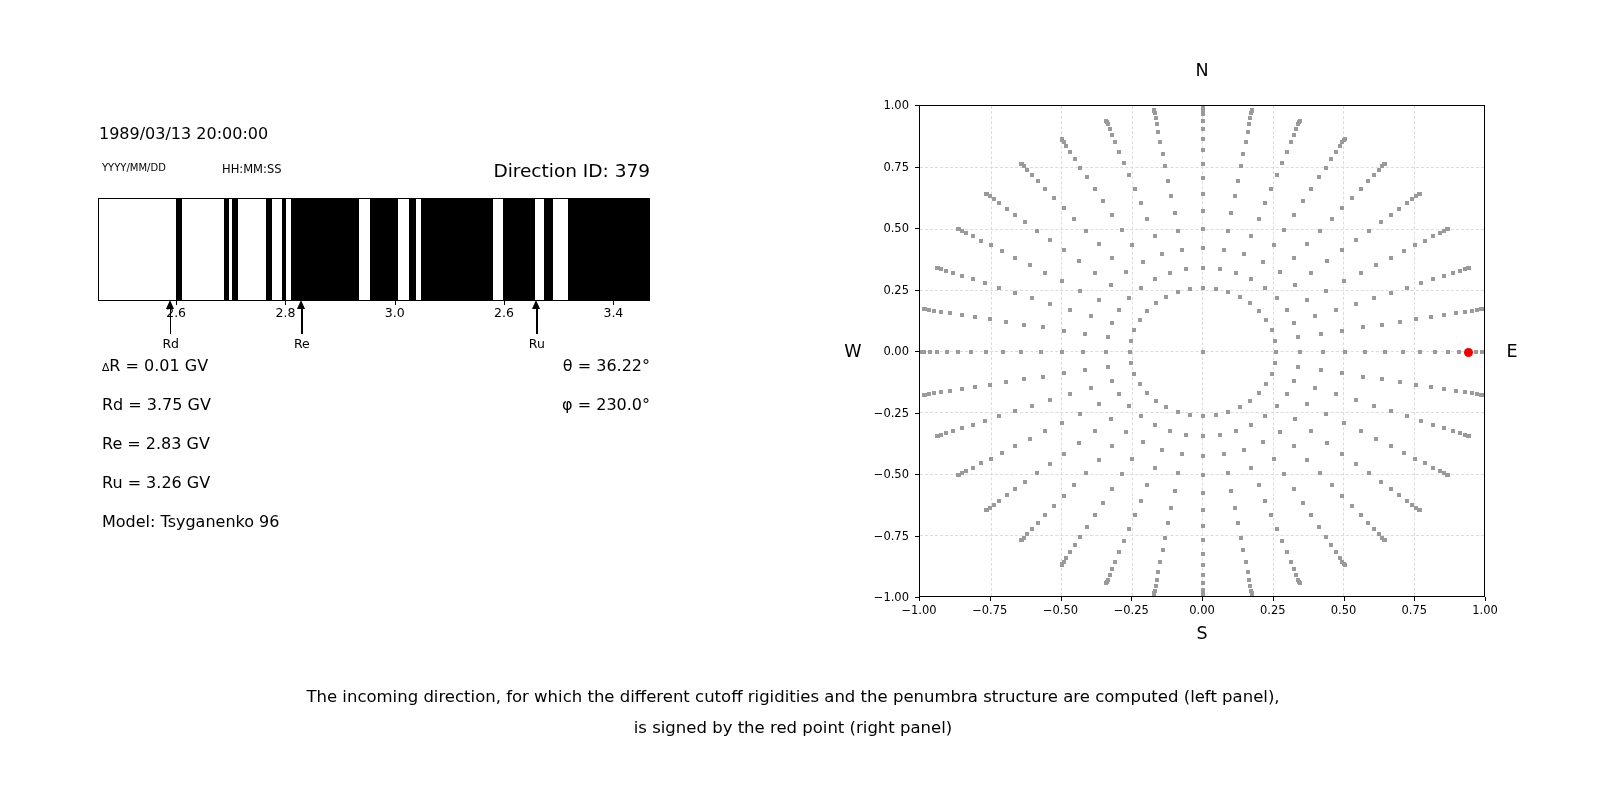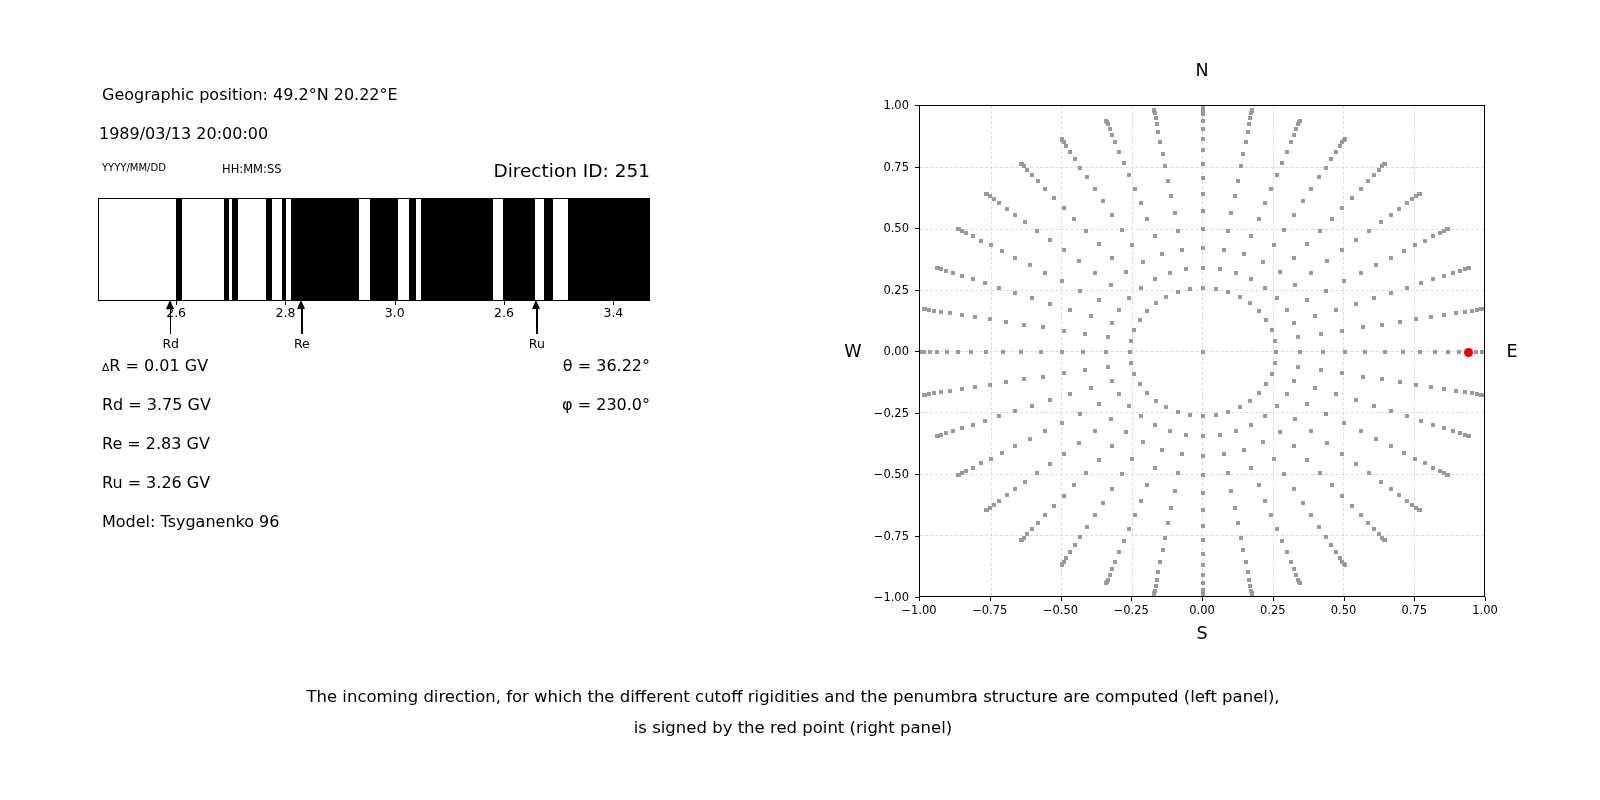--- a/index.html
+++ b/index.html
@@ -38,25 +38,24 @@
   .slabel-y{position:absolute;width:60px;text-align:right;font-size:11.5px;left:849px;transform:translateY(-50%);}
   .compass{font-size:17.5px;transform:translateX(-50%);}
   .caption{left:0;width:1586px;text-align:center;font-size:16.5px;}
   .credit{left:0;top:754px;width:1571px;text-align:center;font-size:11px;}
 </style>
 </head>
 <body>
 
 <div class="page">
 
-  <div class="abs txt geo">Geographic position: 49.2°N 20.22°E</div>
   <div class="abs txt dt">1989/03/13 20:00:00</div>
   <div class="abs txt fmt-date">YYYY/MM/DD</div>
   <div class="abs txt fmt-time">HH:MM:SS</div>
-  <div class="abs txt dirid">Direction ID: 251</div>
+  <div class="abs txt dirid">Direction ID: 379</div>
 
   <div class="abs barcode" id="barcode">
       <div class="bar" style="left: 13.9604%; width: 1.08911%; background: rgb(0, 0, 0);"></div>
       <div class="bar" style="left: 22.6733%; width: 0.990099%; background: rgb(0, 0, 0);"></div>
       <div class="bar" style="left: 24.1584%; width: 1.18812%; background: rgb(0, 0, 0);"></div>
       <div class="bar" style="left: 30.297%; width: 1.08911%; background: rgb(0, 0, 0);"></div>
       <div class="bar" style="left: 33.2673%; width: 0.792079%; background: rgb(0, 0, 0);"></div>
       <div class="bar" style="left: 34.8515%; width: 12.3762%; background: rgb(0, 0, 0);"></div>
       <div class="bar" style="left: 49.3069%; width: 5.0495%; background: rgb(0, 0, 0);"></div>
       <div class="bar" style="left: 56.3366%; width: 1.28713%; background: rgb(0, 0, 0);"></div>

